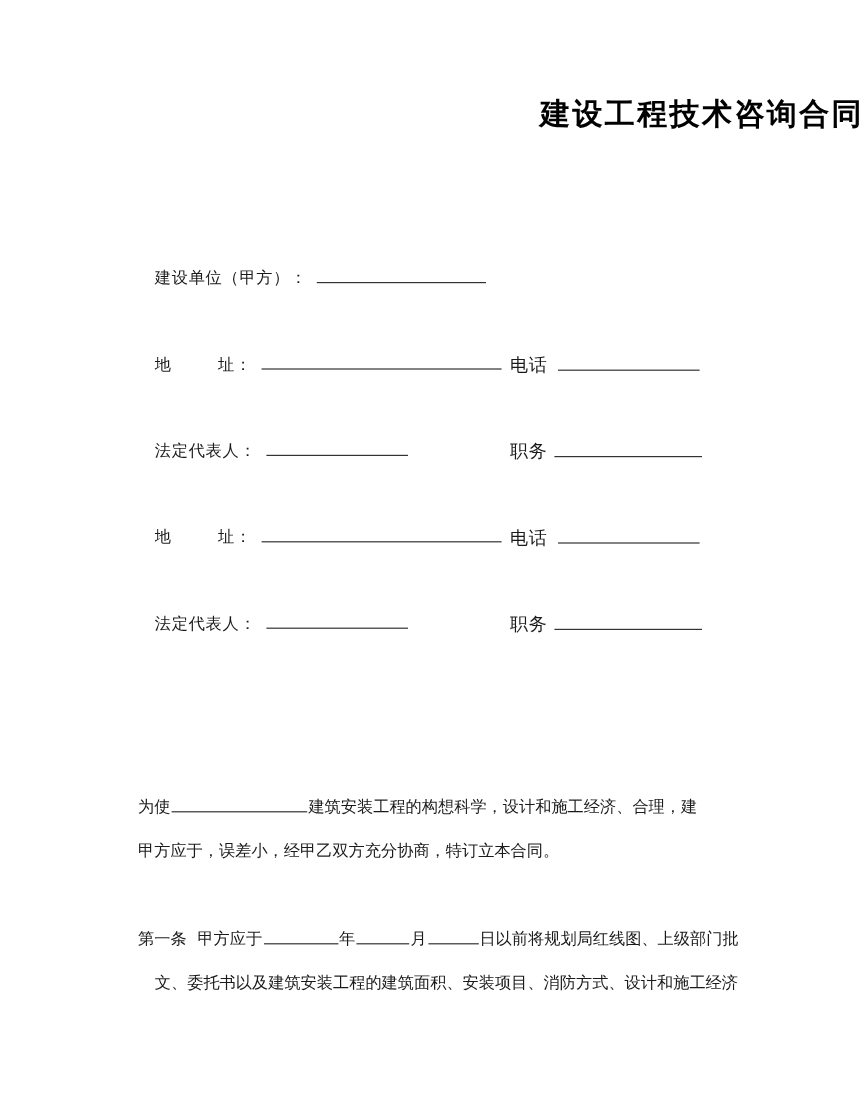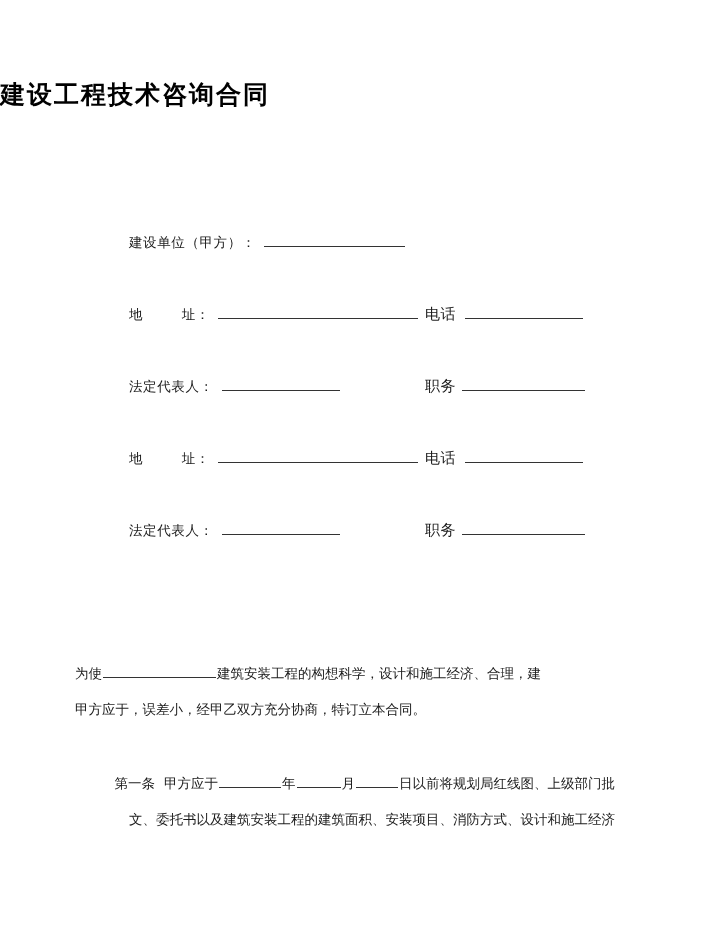--- a/index.html
+++ b/index.html
@@ -23,36 +23,35 @@
     height: 931px;
     background: #ffffff;
   }
 
   
   .doc-title {
     position: absolute;
     top: 78px;
     left: 0;
     width: 720px;
-    text-align: left;
+    text-align: right;
     font-family: "DejaVu Serif", "Liberation Serif", serif;
     font-size: 25px;
     font-weight: 700;
     letter-spacing: 2px;
     color: #000000;
     white-space: nowrap;
   }
 
   
   .fields {
     position: absolute;
     top: 222px;
     left: 0;
     width: 720px;
-    margin-top: 10px;
   }
   .field-row {
     position: relative;
     height: 72px;
     padding-left: 129px;
     font-size: 13.5px;
     line-height: 20px;
     white-space: nowrap;
   }
   .field-label {
@@ -92,21 +91,21 @@
   .body-block {
     position: absolute;
     top: 655px;
     left: 0;
     width: 720px;
   }
   .para {
     font-size: 13.5px;
     line-height: 36px;
     color: #1a1a1a;
-    padding: 0 105px 0 75px;
+    padding: 0 105px 0 115px;
     text-align: left;
   }
   .para-2 { margin-top: 38px; text-align: right; }
   .inline-blank {
     display: inline-block;
     vertical-align: baseline;
     border-bottom: 1.4px solid #333333;
     height: 13px;
     margin: 0 1px;
   }

